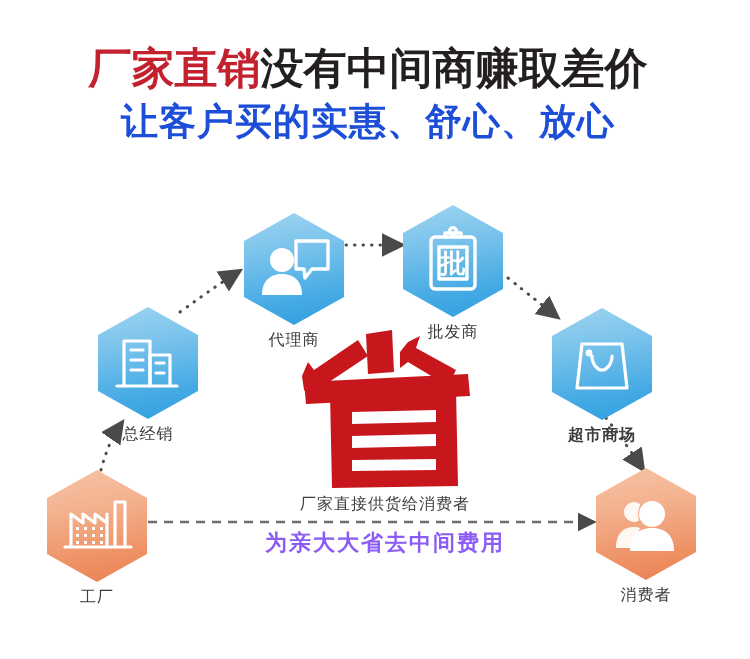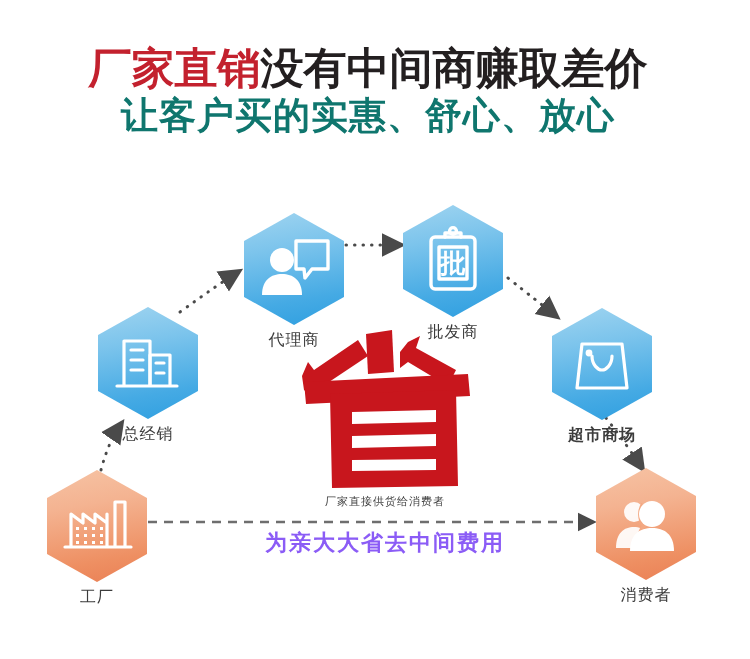--- a/index.html
+++ b/index.html
@@ -29,24 +29,24 @@
   .headline-line1 {
     font-size: 43px;
     font-weight: bold;
     letter-spacing: 0px;
     line-height: 52px;
     white-space: nowrap;
   }
   .hl-red { color: #C3212E; }
   .hl-dark { color: #231f20; }
   .headline-line2 {
-    margin-top: 0;
+    margin-top: 6px;
     font-size: 37px;
     font-weight: bold;
-    color: #0f766e;
+    color: #1d4ed8;
     line-height: 44px;
     letter-spacing: 1px;
     white-space: nowrap;
   }
 
   
   #diagram {
     position: absolute;
     left: 0; top: 0;
     width: 750px; height: 659px;
@@ -88,21 +88,21 @@
     width: 178px; height: 172px;
   }
 
   
   .mid-caption {
     position: absolute;
     left: 255px;
     top: 494px;
     width: 260px;
     text-align: center;
-    font-size: 11px;
+    font-size: 16px;
     color: #3f3f3f;
     letter-spacing: 1px;
     white-space: nowrap;
   }
   .mid-caption-red {
     position: absolute;
     left: 240px;
     top: 528px;
     width: 290px;
     text-align: center;

